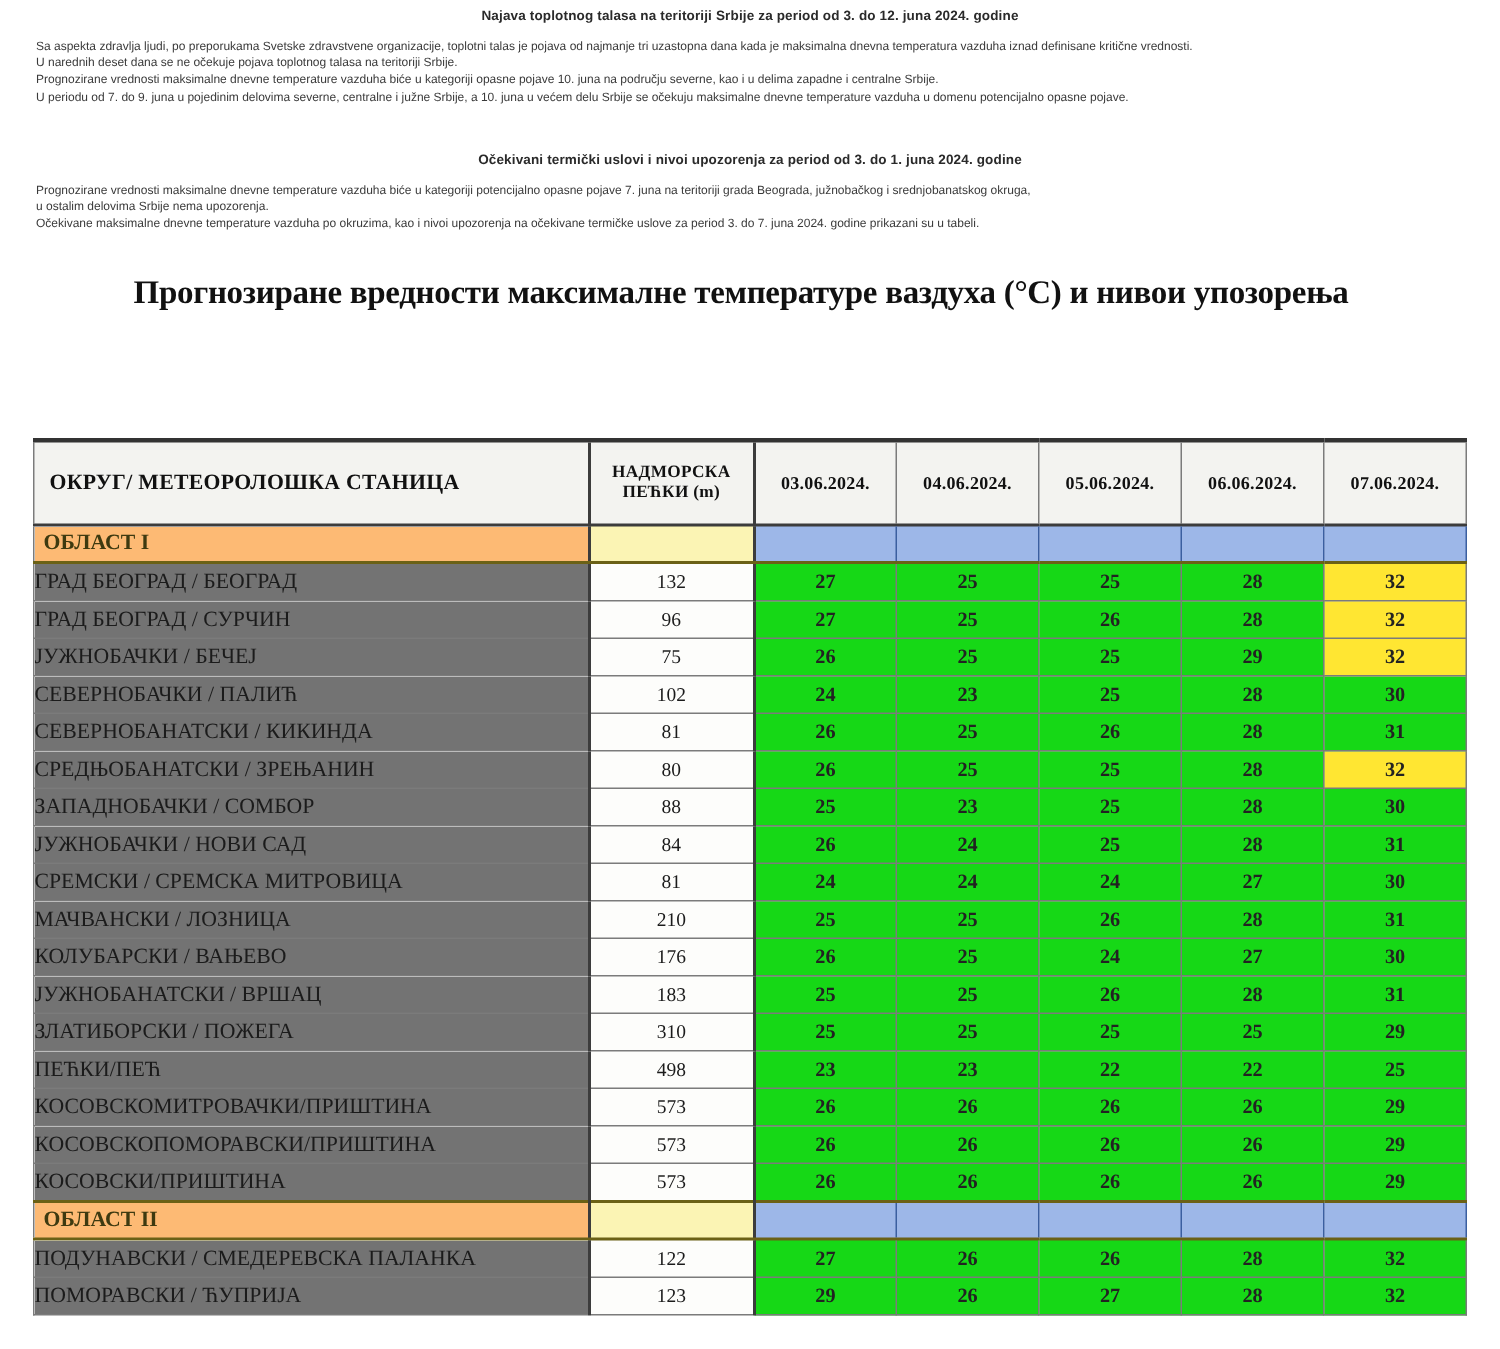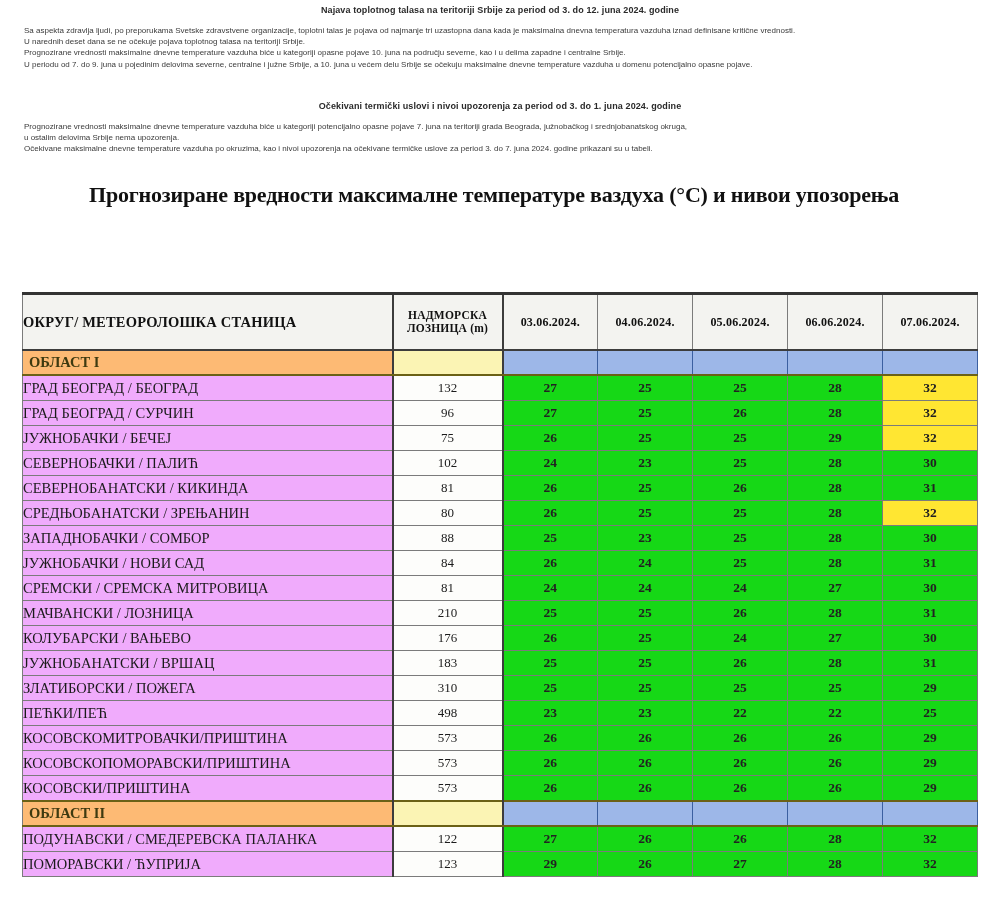--- a/index.html
+++ b/index.html
@@ -80,21 +80,21 @@
     font-weight:bold;
     text-align:center;
     vertical-align:middle;
     color:#111;
     border-top:3px solid #333 !important;
     border-bottom:2px solid #3c3c3c !important;
     letter-spacing:.2px;
   }
   thead th.h-name{
     text-align:left;
-    padding-left:0;
+    padding-left:10px;
     font-size:14.5px;
     border-right:2px solid #3c3c3c !important;
   }
   thead th.h-alt{
     font-size:11.5px;
     line-height:13px;
     border-right:2px solid #3c3c3c !important;
   }
   thead th.h-day{
     font-size:12px;
@@ -103,21 +103,21 @@
   tbody tr{ height:24px; }
   td.c-name{
     font-size:14.5px;
     text-align:left;
     padding-left:6px;
     height:24px;
     white-space:nowrap;
     border-right:2px solid #3c3c3c !important;
     border-top:1px solid #8d8d8d;
     border-bottom:1px solid #8d8d8d;
-    background:#f0abfc;
+    background:#737373;
     overflow:hidden;
   }
   td.c-alt{
     font-size:13px;
     text-align:center;
     background:#fdfdfb;
     border-right:2px solid #3c3c3c !important;
   }
   td.c-day{
     font-size:13.5px;
@@ -180,21 +180,21 @@
           <col class="col-day">
           <col class="col-day">
           <col class="col-day">
           <col class="col-day">
       </colgroup>
       <thead>
         <tr>
           <th class="h-name">ОКРУГ/ МЕТЕОРОЛОШКА СТАНИЦА</th>
           <th class="h-alt">
             <div>НАДМОРСКА</div>
-            <div>ЛОЗНИЦА  (m)</div>
+            <div>ПЕЋКИ  (m)</div>
           </th>
           <th class="h-day">03.06.2024.</th>
           <th class="h-day">04.06.2024.</th>
           <th class="h-day">05.06.2024.</th>
           <th class="h-day">06.06.2024.</th>
           <th class="h-day">07.06.2024.</th>
         </tr>
       </thead>
       <tbody id="table-body">
           <tr class="section">

